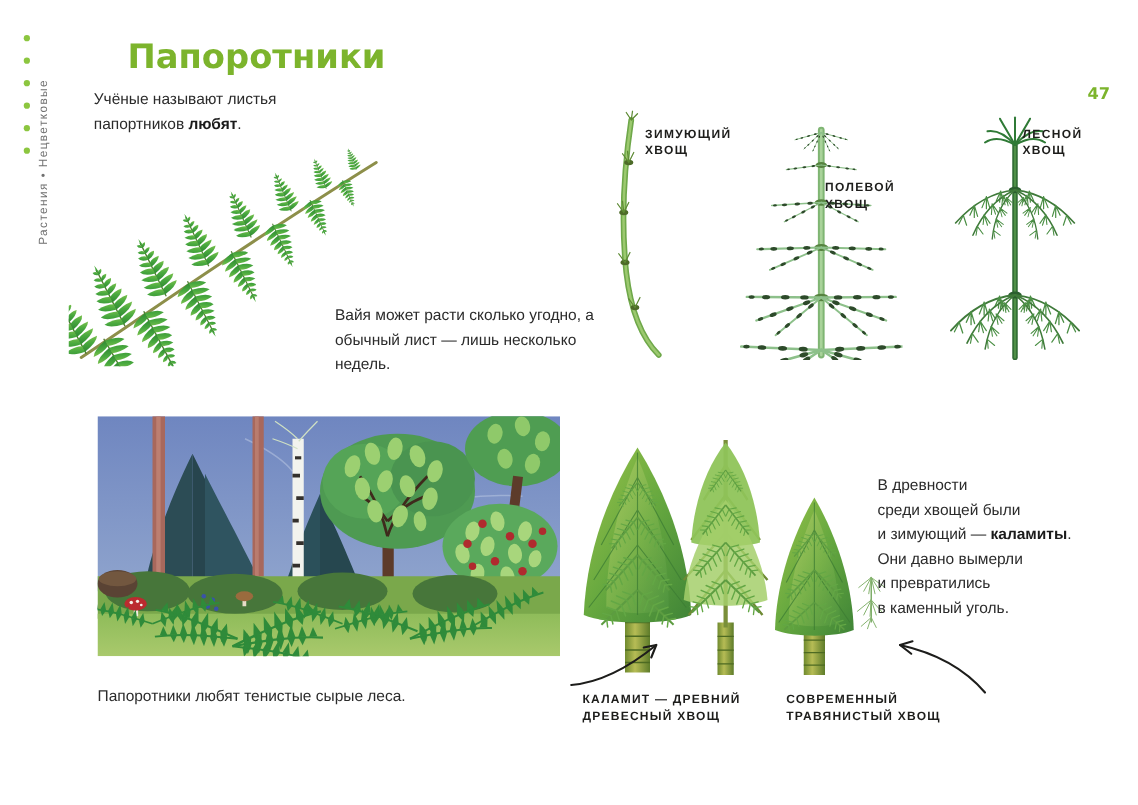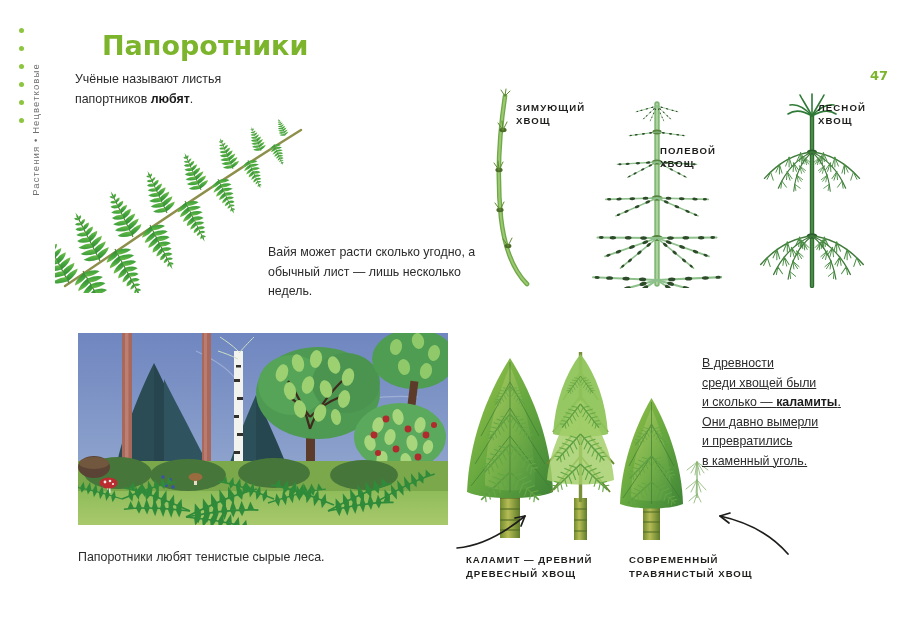--- a/index.html
+++ b/index.html
@@ -72,21 +72,21 @@
   
   .body-copy {
     position: absolute;
     font-size: 12.4px;
     line-height: 19.5px;
     color: #2b2b2b;
   }
   .body-copy b { font-weight: bold; color: #1b1b1b; }
   #copy-vaya-def  { left: 75px;  top: 70px;  width: 210px; }
   #copy-vaya-grow { left: 248px; top: 243px; width: 215px; margin-left: 20px; }
-  #copy-calamites { left: 702px; top: 354px; width: 200px; text-decoration: underline; }
+  #copy-calamites { left: 702px; top: 379px; width: 200px; }
   #caption-forest { left: 78px;  top: 548px; width: 360px; }
 
   
   .spec-label {
     position: absolute;
     font-size: 9.6px;
     font-weight: bold;
     letter-spacing: 1.1px;
     line-height: 13px;
     color: #1d1d1b;
@@ -656,19 +656,19 @@
   </svg>
 
   <div class="bottom-label" id="lbl-calamite">каламит — древний
 древесный хвощ</div>
   <div class="bottom-label" id="lbl-modern">современный
 травянистый хвощ</div>
 
   <div class="body-copy" id="copy-calamites">
     <span>В древности</span><br>
     <span>среди хвощей были</span><br>
-    <span>и сколько — </span><b>каламиты</b><span>.</span><br>
+    <span>и зимующий — </span><b>каламиты</b><span>.</span><br>
     <span>Они давно вымерли</span><br>
     <span>и превратились</span><br>
     <span>в каменный уголь.</span>
   </div>
 
 </div>
 
 </body></html>

